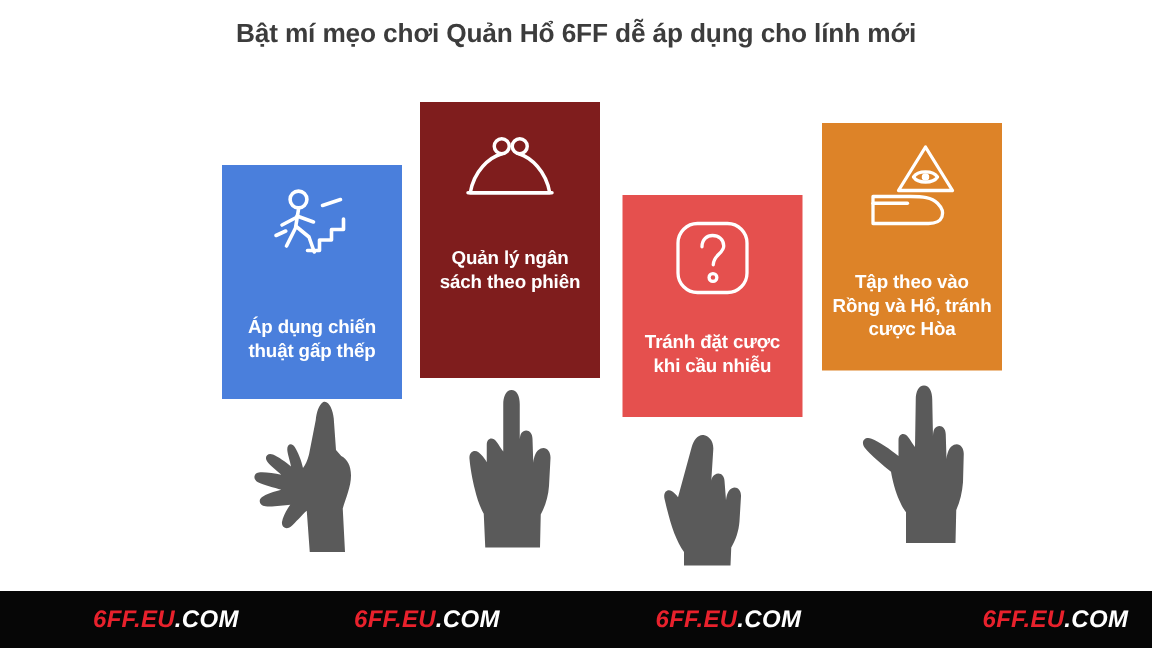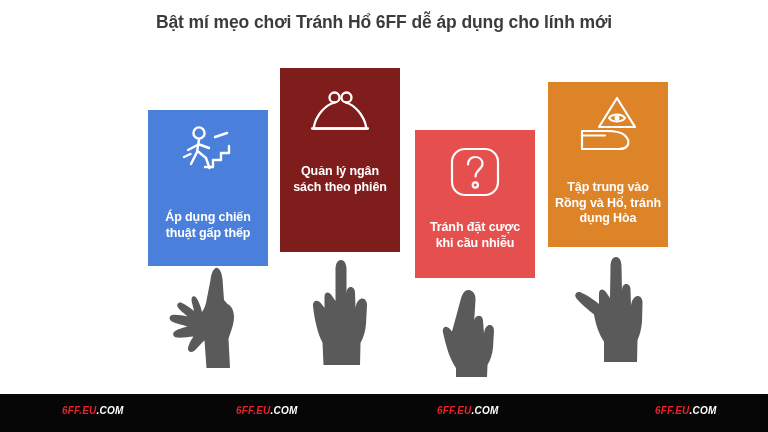--- a/index.html
+++ b/index.html
@@ -107,39 +107,39 @@
     left: 0;
     bottom: 0;
     width: 768px;
     height: 38px;
     background: #060606;
   }
   .watermark {
     position: absolute;
     top: 11px;
     font-family: "Liberation Sans", "DejaVu Sans", sans-serif;
-    font-size: 10px;
+    font-size: 16px;
     font-weight: bold;
     font-style: italic;
     letter-spacing: 0.2px;
     white-space: nowrap;
   }
   .wm-red { color: #e8212c; }
   .wm-white { color: #ffffff; }
   #watermark-1 { left: 62px; }
   #watermark-2 { left: 236px; }
   #watermark-3 { left: 437px; }
   #watermark-4 { left: 655px; }
 </style>
 </head>
 <body>
 
 <div id="infographic">
 
-  <div id="page-title">Bật mí mẹo chơi Tránh Hổ 6FF dễ áp dụng cho lính mới</div>
+  <div id="page-title">Bật mí mẹo chơi Quản Hổ 6FF dễ áp dụng cho lính mới</div>
 
   <div class="card" id="card-strategy">
     <span class="card-icon">
       <svg width="62" height="58" viewBox="0 0 62 58" fill="none" stroke="#ffffff" stroke-width="2.4" stroke-linecap="round" stroke-linejoin="round">
         <circle cx="22" cy="9" r="5.6"></circle>
         <path d="M22 15.5 L20 28 L14 40"></path>
         <path d="M20.5 27 L29 34 L32.5 44"></path>
         <path d="M21 20 L32 24"></path>
         <path d="M20.5 21 L11 26"></path>
         <path d="M38 13 L50 9"></path>
@@ -176,21 +176,21 @@
   <div class="card" id="card-focus">
     <span class="card-icon">
       <svg width="70" height="62" viewBox="0 0 70 62" fill="none" stroke="#ffffff" stroke-width="2.2" stroke-linecap="round" stroke-linejoin="round">
         <path d="M44 4 L62 33 L26 33 Z"></path>
         <path d="M36 24 C39 19.5 49 19.5 52 24 C49 28.5 39 28.5 36 24 Z"></path>
         <circle cx="44" cy="24" r="2.5" fill="#ffffff" stroke="none"></circle>
         <path d="M9 37 L9 55 L46 55 C56 55 58 47.5 52 41.5 C48 37.5 42 37 34 37 Z"></path>
         <path d="M9 41.5 L32 41.5"></path>
       </svg>
     </span>
-    <span class="card-label">Tập trung vào Rồng và Hổ, tránh dụng Hòa</span>
+    <span class="card-label">Tập theo vào Rồng và Hổ, tránh cược Hòa</span>
   </div>
 
   <svg class="hand" id="hand-1" width="74" height="103" viewBox="0 0 74 103">
     <path d="M47.5 2 C44.5 4 43 9 42.5 14 L38 37 C37 41 35.5 44 34 46 C33 41 30.5 35 28.5 32 C26.5 29 23.5 30 23.5 33.5 C23.5 36.5 25.5 41.5 26 45 C22.5 42 17.5 38.5 14 37 C10.5 35.5 8 38.5 10 41.5 C12 44.5 17 48 19.5 50.5 C14.5 49.5 8 48.5 4.5 49 C1 49.5 0.5 53.5 4 55.5 C7.5 57.5 15 59 19.5 60.5 C15 61.5 9 63.5 6.5 65.5 C4 67.5 5 71 9 71.5 C13 72 21 71 25.5 70.5 C23 74 20.5 78.5 20 82 C19.5 85.5 23 87.5 26 85 C29 82.5 33.5 77 36.5 74.5 L38.5 102 L62 102 L60.5 73 C62.5 66 66 58.5 66 51 C66 44.5 63.5 40 59.5 38 L56 34 L54.5 13 C54 7 51 0.5 47.5 2 Z" fill="#5a5a5a"></path>
   </svg>
 
   <svg class="hand" id="hand-2" width="60" height="108" viewBox="0 0 60 108">
     <path d="M31 2 C27.5 2 25.5 6 25.5 11.5 L25.5 43 C24 41 22.5 38.5 21 36.5 C18.5 33 14.5 34 14.5 38.5 L14.5 50 C13 47.5 11 45 9 43.5 C6 41.5 2.5 43.5 3 48 C3.5 54 5 62 6.5 68 C8 74.5 10 80 12.5 84.5 L13.5 107 L50 107 L50.5 85 C53.5 79.5 55.5 73 56 66 L57 47.5 C57.2 42.5 54 39.5 50.5 41 C47.5 42.3 46 46 45.5 50.5 L45 34.5 C45 30.5 42 28 39 29.5 C37 30.5 36.5 33 36.5 36.5 L36.5 11.5 C36.5 6 34.5 2 31 2 Z" fill="#5a5a5a"></path>
   </svg>
 

